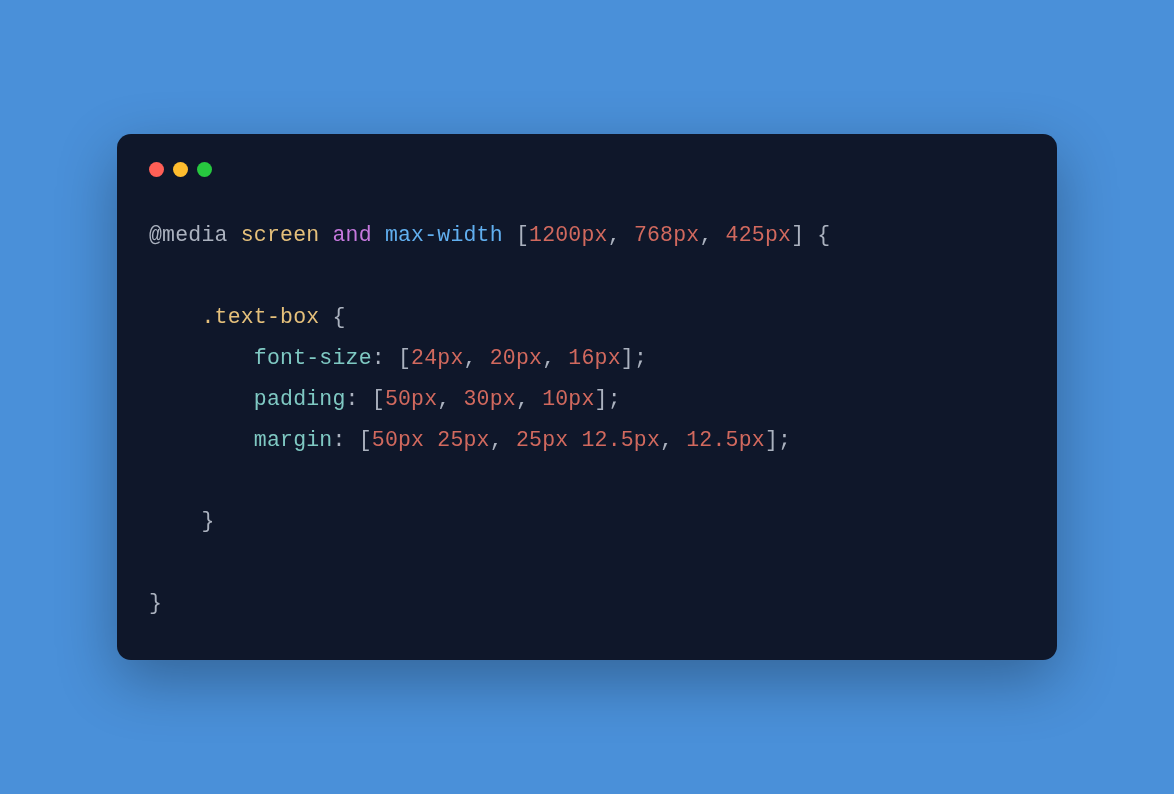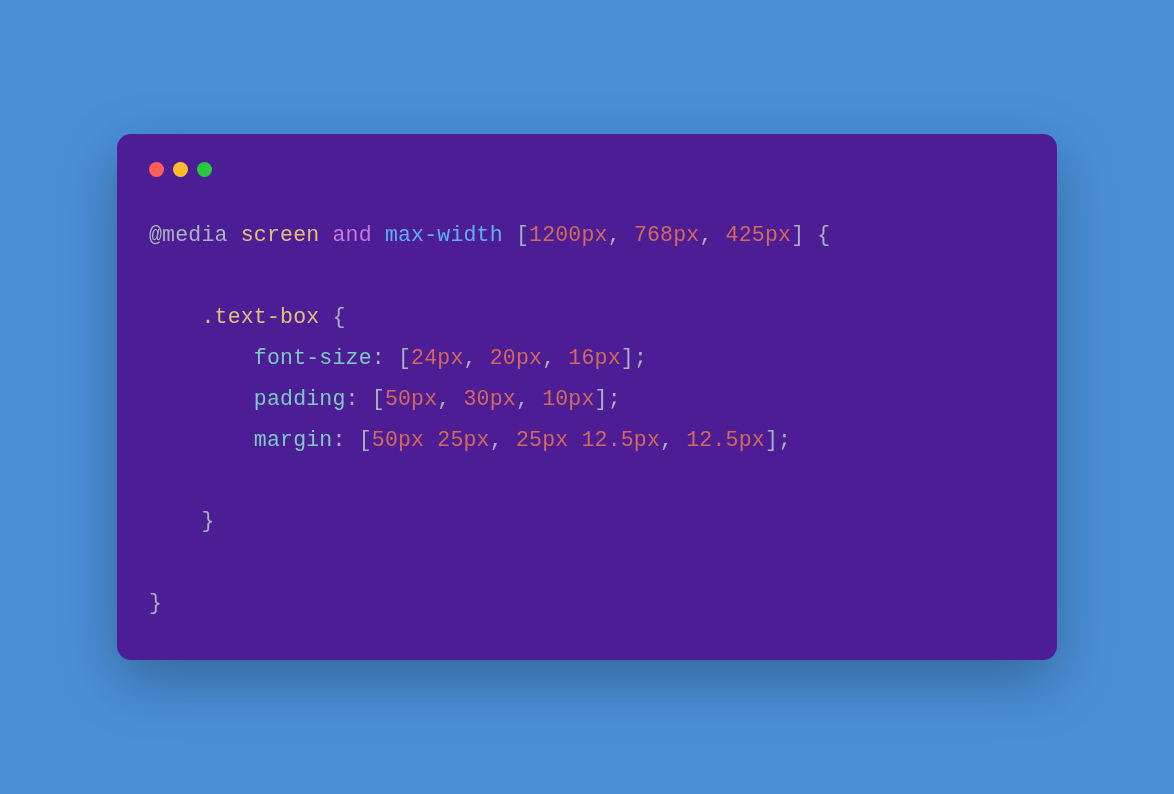--- a/index.html
+++ b/index.html
@@ -10,21 +10,21 @@
     body {
       width: 1174px;
       height: 794px;
       background: #4a90d9;
       display: flex;
       align-items: center;
       justify-content: center;
       font-family: 'SF Mono', 'Monaco', 'Menlo', 'Consolas', 'Courier New', monospace;
     }
     .window {
-      background: #4c1d95;
+      background: #0f172a;
       border-radius: 14px;
       width: 940px;
       padding: 28px 32px 36px 32px;
       box-shadow: 0 20px 60px rgba(0,0,0,0.3);
     }
     .traffic-lights {
       display: flex;
       gap: 9px;
       margin-bottom: 38px;
     }

